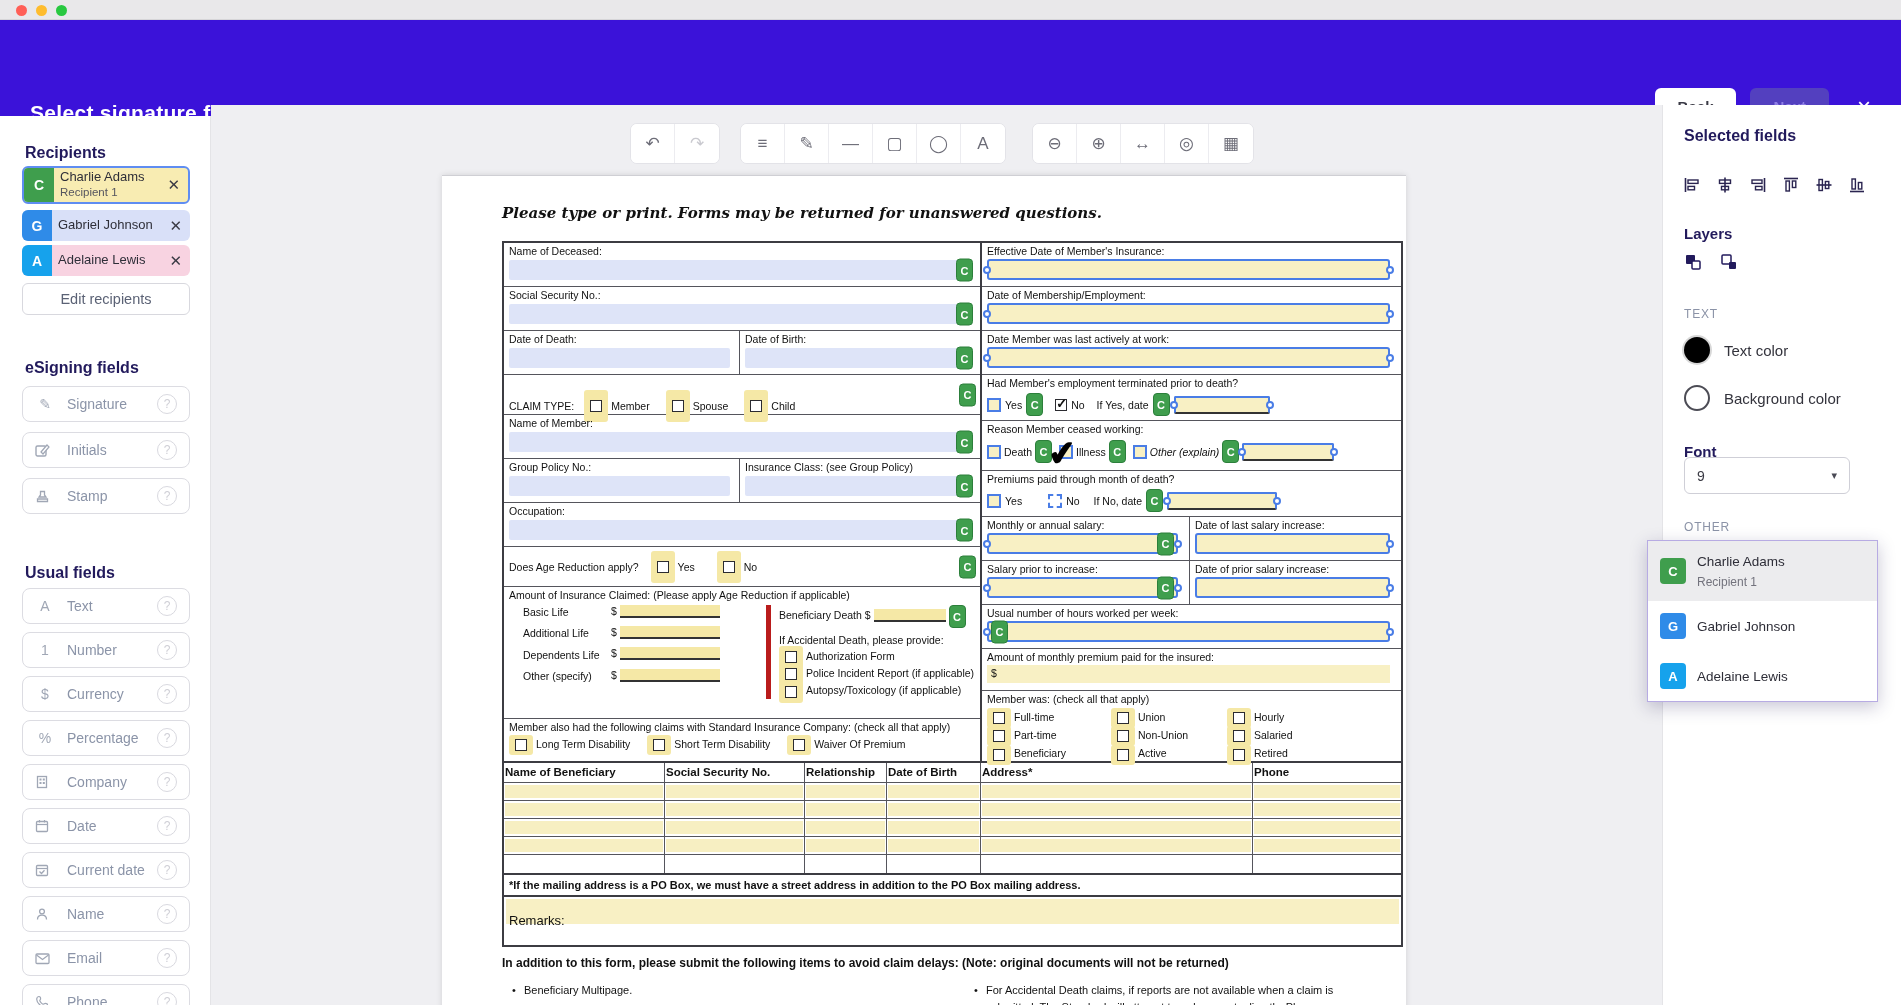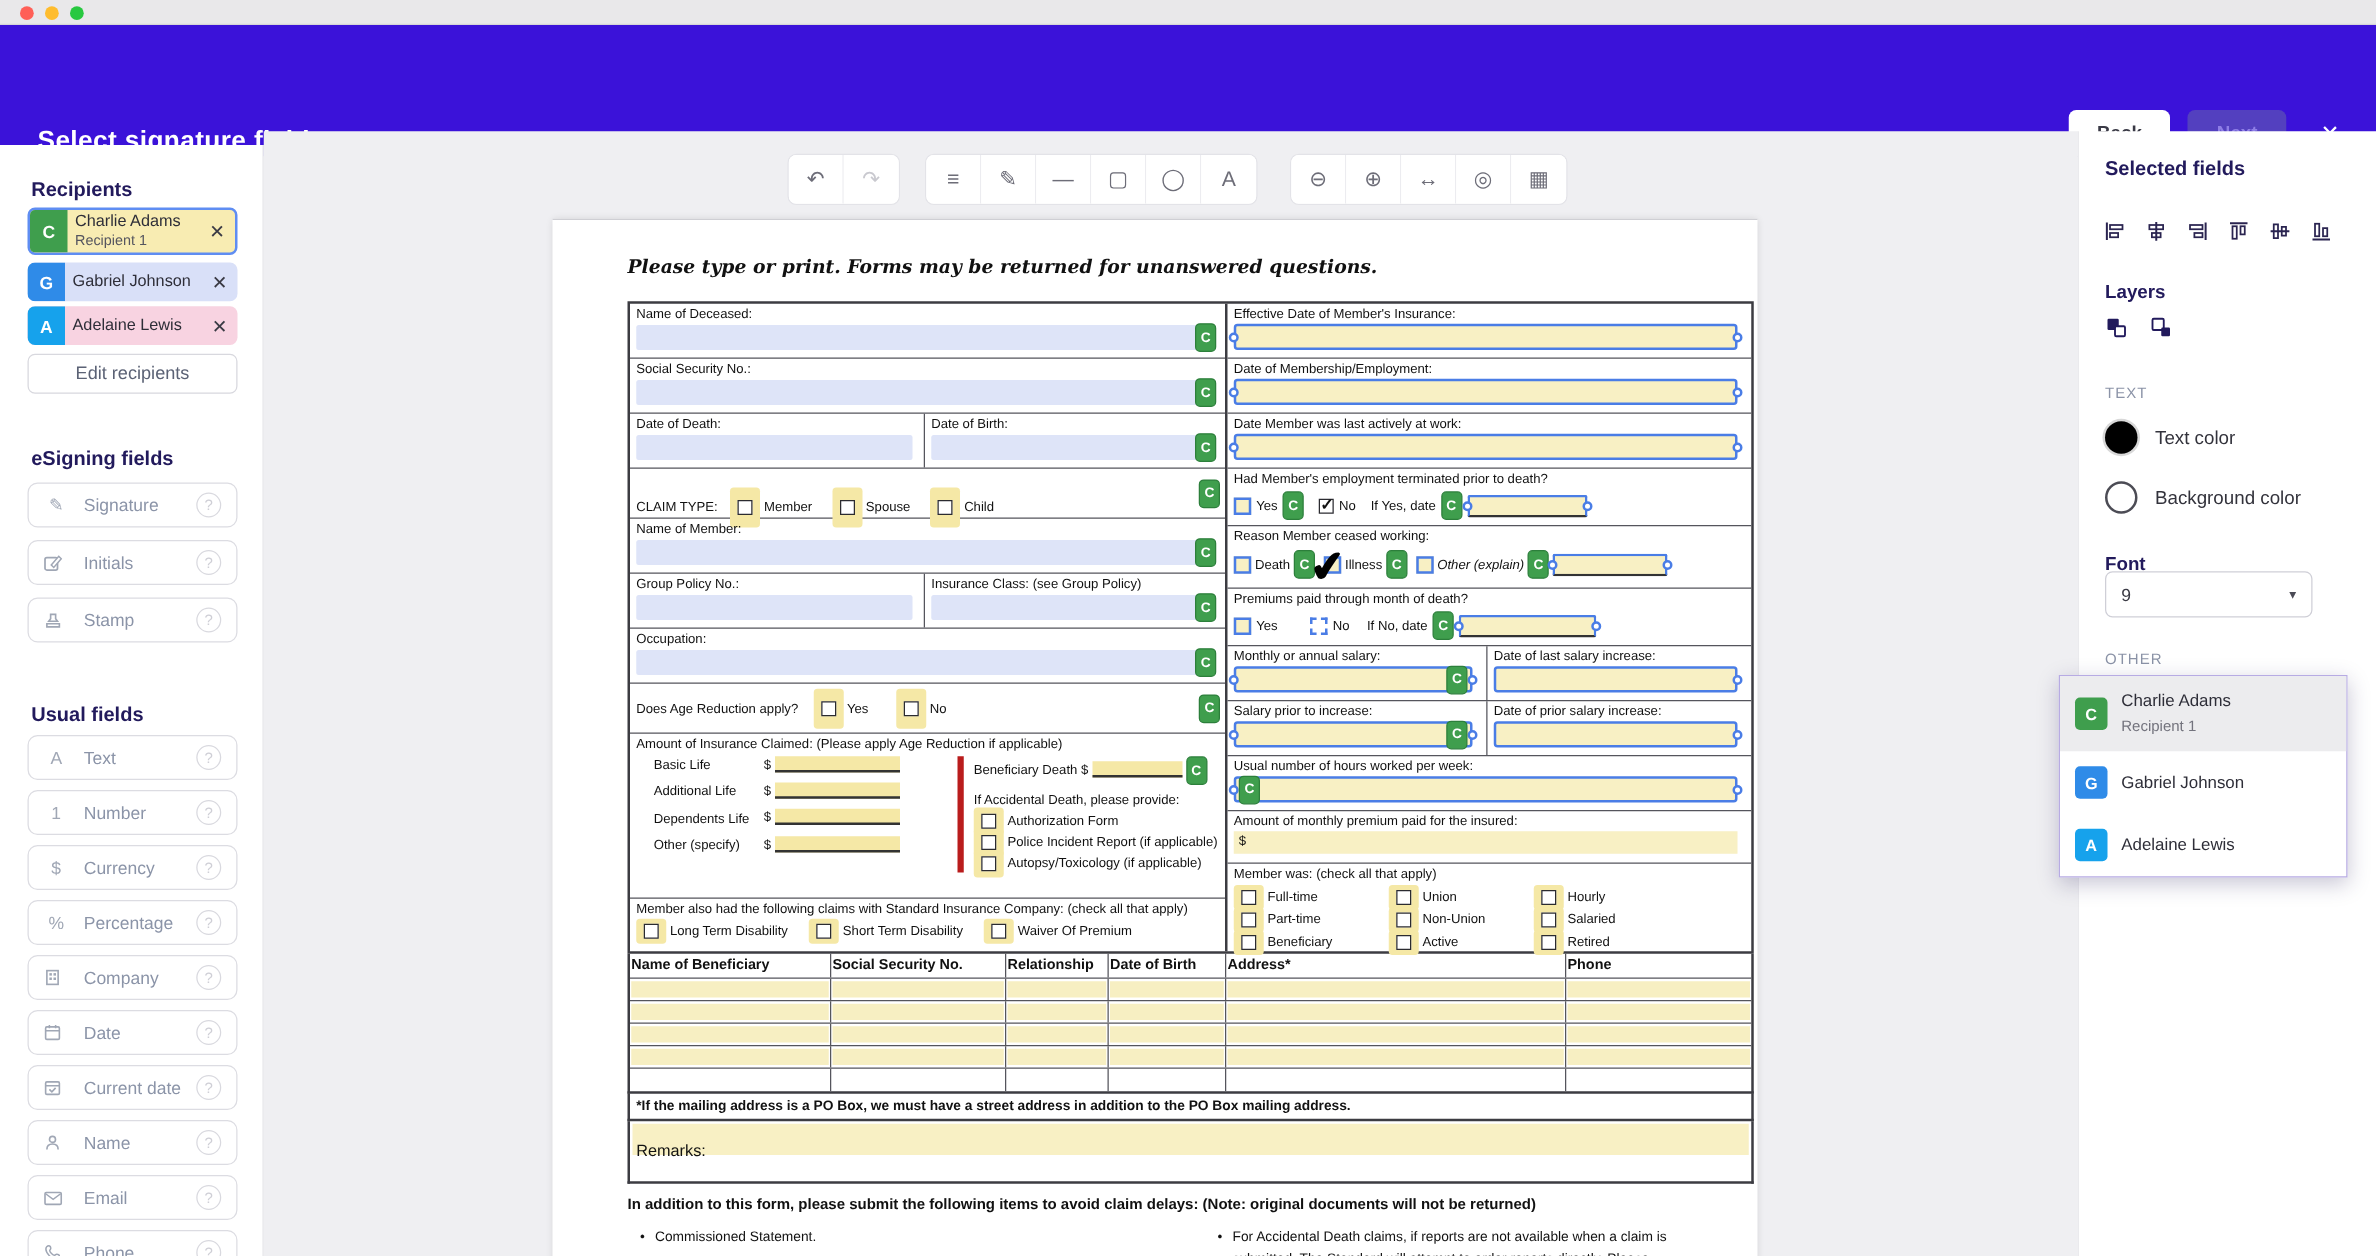--- a/index.html
+++ b/index.html
@@ -686,21 +686,21 @@
 
       <div class="remarks">
         <div class="remband"></div>
         <div class="remlab">Remarks:</div>
       </div>
 
       <div class="subnote">In addition to this form, please submit the following items to avoid claim delays: (Note: original documents will not be returned)</div>
 
       <div class="bullets">
         <ul class="bcol bl">
-          <li>Commissioned Statement.</li>
+          <li>Beneficiary Multipage.</li>
 
         </ul>
         <ul class="bcol br">
           <li>For Accidental Death claims, if reports are not available when a claim is submitted, The Standard will attempt to order reports directly. Please</li>
         </ul>
       </div>
     </div>
   </div>
 </div>
 

